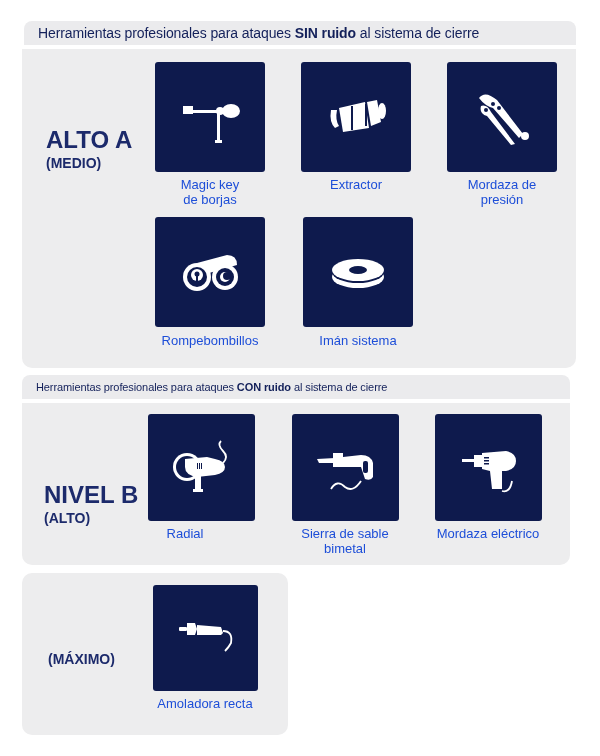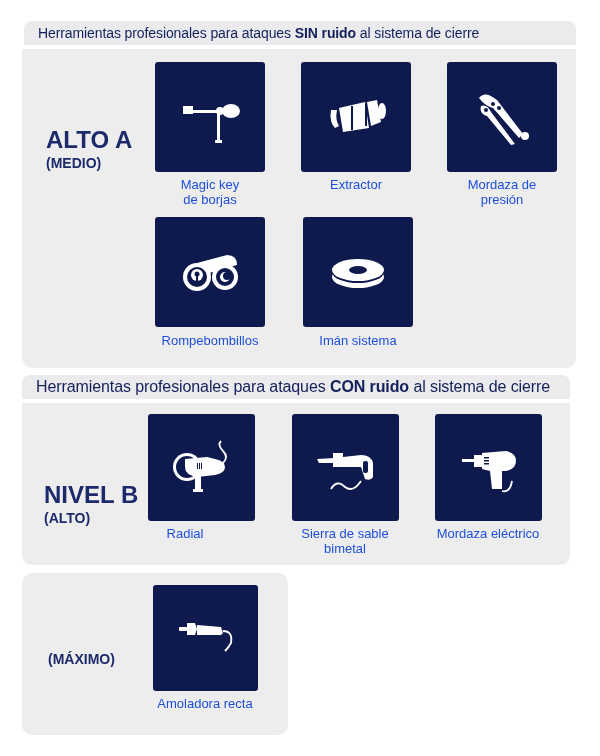--- a/index.html
+++ b/index.html
@@ -109,21 +109,21 @@
       <g fill="#fff">
         <ellipse cx="35" cy="33" rx="26" ry="11"></ellipse>
       </g>
       <g fill="#0e1a4d">
         <ellipse cx="35" cy="33" rx="9" ry="4"></ellipse>
       </g>
     </svg>
 </div>
 <div class="cap" style="left:293px; top:333px;"><span>Imán sistema</span></div>
 
-<div class="hdr" style="left:22px; top:375px; width:548px; font-size:16px;">
+<div class="hdr" style="left:22px; top:375px; width:548px; font-size:11px;">
   <span>Herramientas profesionales para ataques </span><b>CON ruido</b><span> al sistema de cierre</span>
 </div>
 <div class="panel" style="left:22px; top:403px; width:548px; height:162px;"></div>
 <div class="lvl" style="left:44px; top:481px;">
   <span class="l1">NIVEL B</span>
   <span class="l2">(ALTO)</span>
 </div>
 
 <div class="tile" style="left:148px; top:414px; width:107px; height:107px;">
   <svg viewBox="0 0 70 70">

